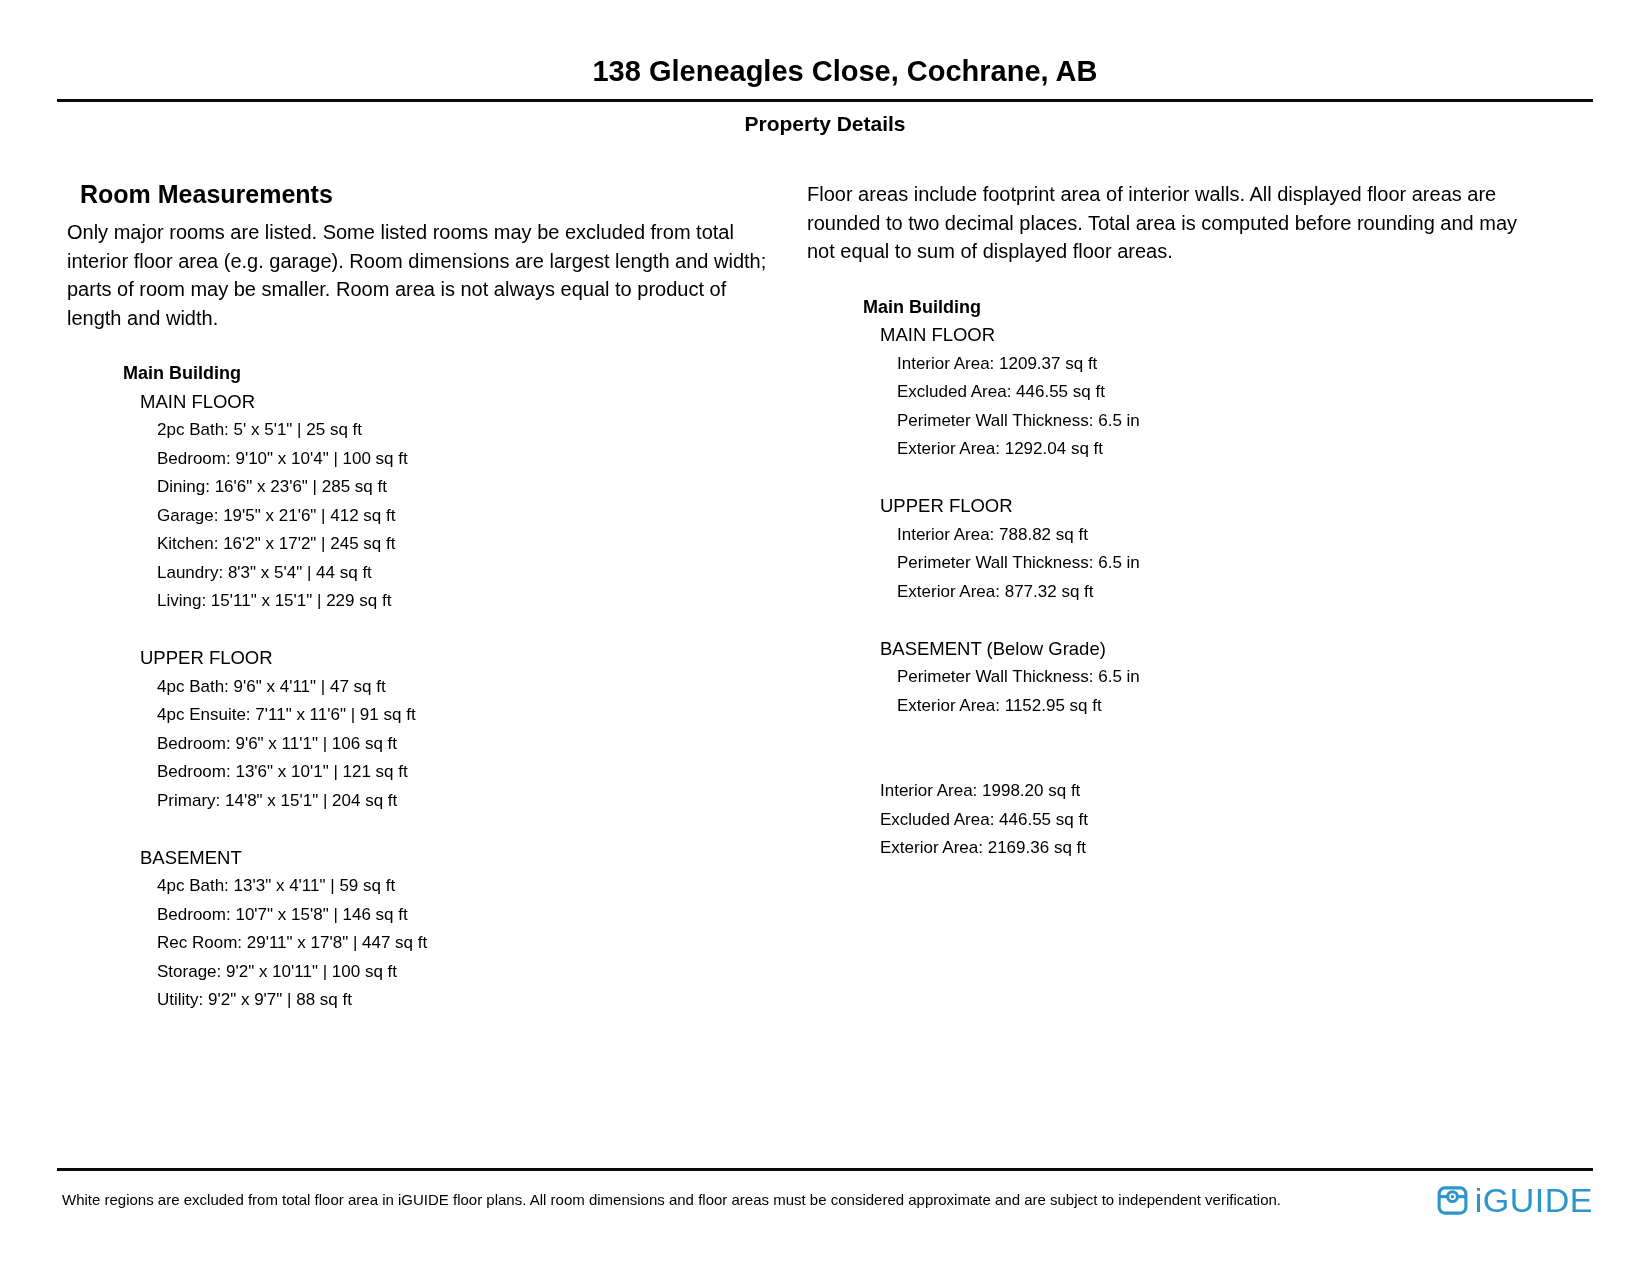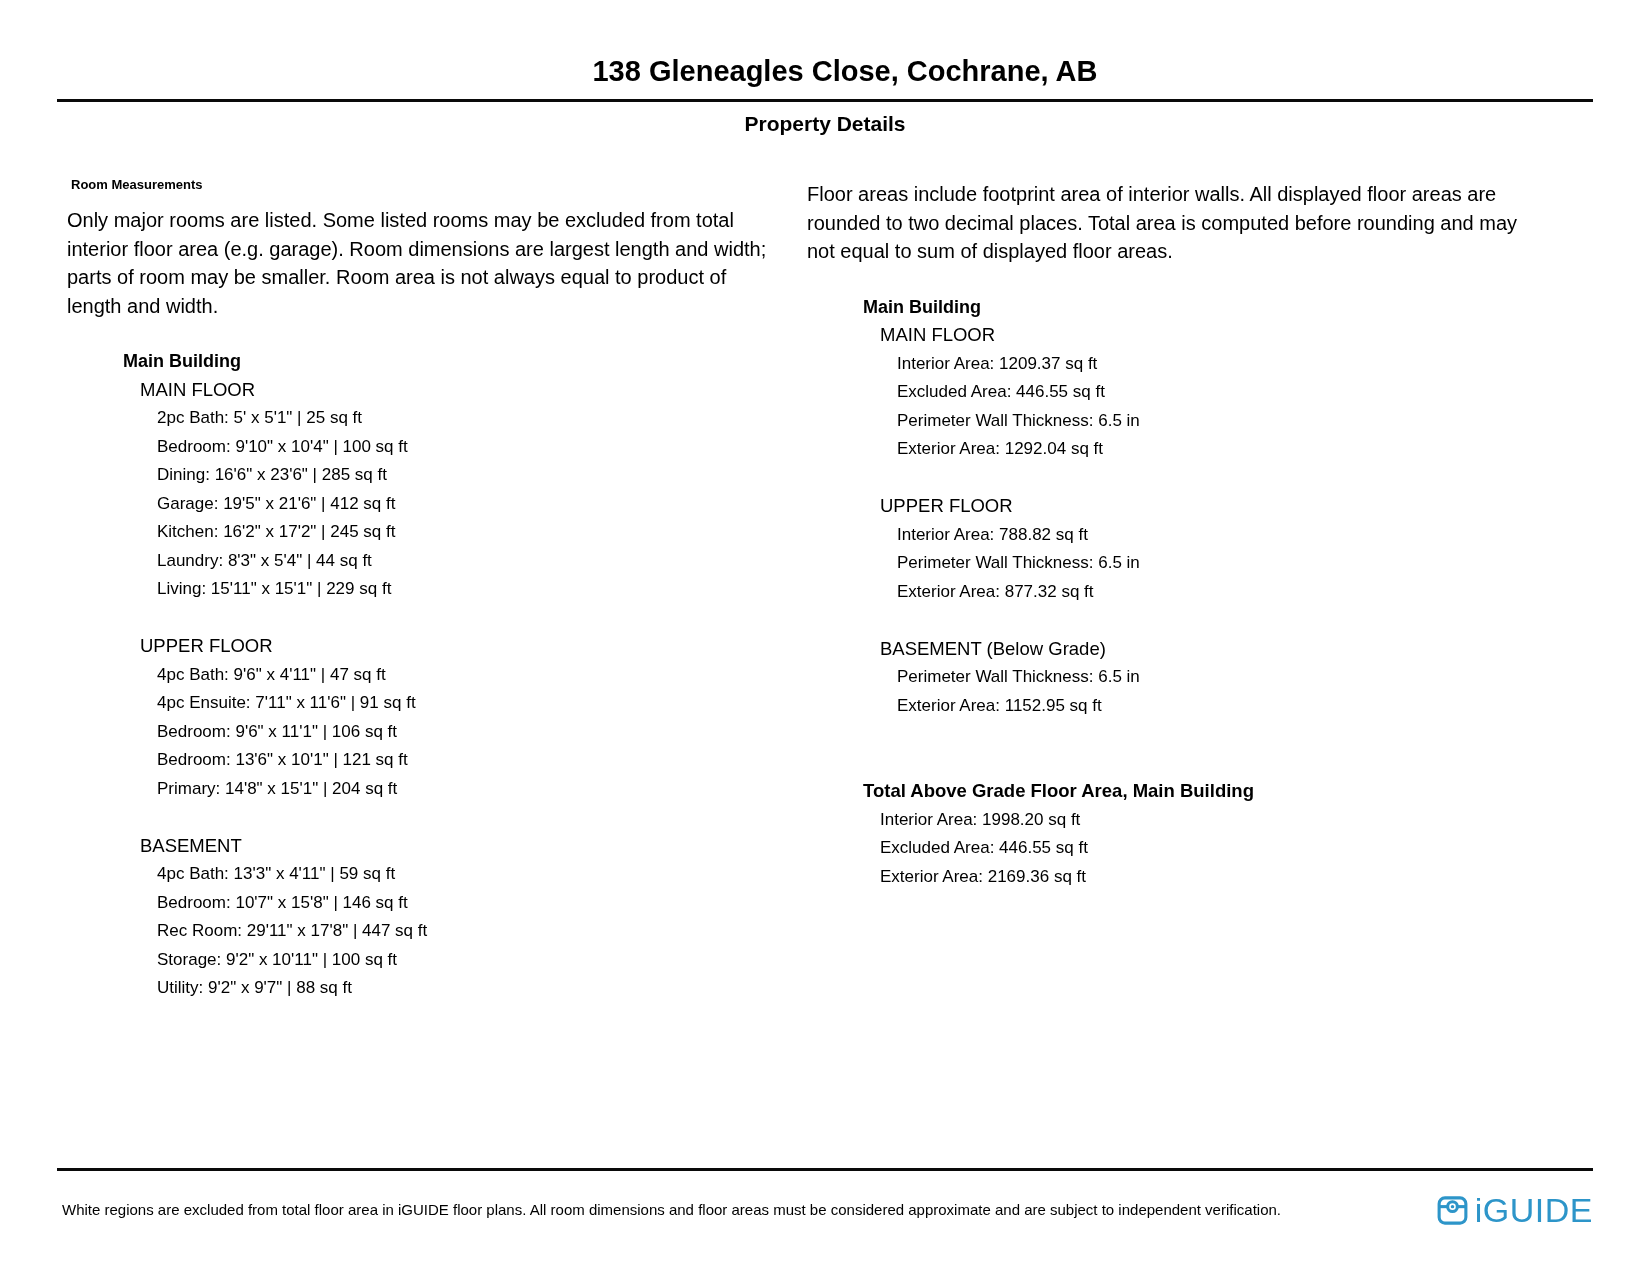--- a/index.html
+++ b/index.html
@@ -24,21 +24,21 @@
 
   
   .columns {
     display:flex; align-items:flex-start;
     margin:34px 57px 0 67px;
   }
   .col-left  { width:700px; margin-right:40px; flex:0 0 auto; }
   .col-right { width:712px; flex:0 0 auto; }
 
   .section-heading {
-    font-size:13px; font-weight:bold; line-height:22px; margin:4px;
+    font-size:25px; font-weight:bold; line-height:22px; margin:13px;
   }
   .section-desc {
     font-size:20px; line-height:28.5px; margin:10px 0 0 0;
   }
 
   .building { margin-top:27px; }
   .building-name {
     font-size:18px; font-weight:bold; line-height:28.5px; padding-left:56px;
   }
   .floor + .floor { margin-top:28.5px; }
@@ -55,21 +55,21 @@
   }
   .total-block .line { padding-left:73px; }
 
   
   .footer {
     position:absolute; left:57px; right:57px; top:1168px;
     border-top:3px solid #0a0a0a;
   }
   .footer-inner {
     display:flex; justify-content:space-between; align-items:center;
-    padding-top:22px;
+    padding-top:12px;
   }
   .disclaimer { font-size:15px; line-height:20px; padding-left:5px; }
   .logo {
     display:flex; align-items:center; gap:7px; flex:0 0 auto;
   }
   .logo-text {
     font-size:34px; line-height:34px; letter-spacing:0.5px;
   }
   .logo-icon svg { display:block; }
 </style>
@@ -187,21 +187,20 @@
 
                 <div class="line">Perimeter Wall Thickness: 6.5 in</div>
 
                 <div class="line">Exterior Area: 1152.95 sq ft</div>
               </div>
           </div>
         </div>
     </div>
 
     <div class="total-block">
-      <div class="total-heading">Total Above Grade Floor Area, Main Building</div>
       <div>
 
           <div class="line">Interior Area: 1998.20 sq ft</div>
 
           <div class="line">Excluded Area: 446.55 sq ft</div>
 
           <div class="line">Exterior Area: 2169.36 sq ft</div>
         </div>
     </div>
   </div>

